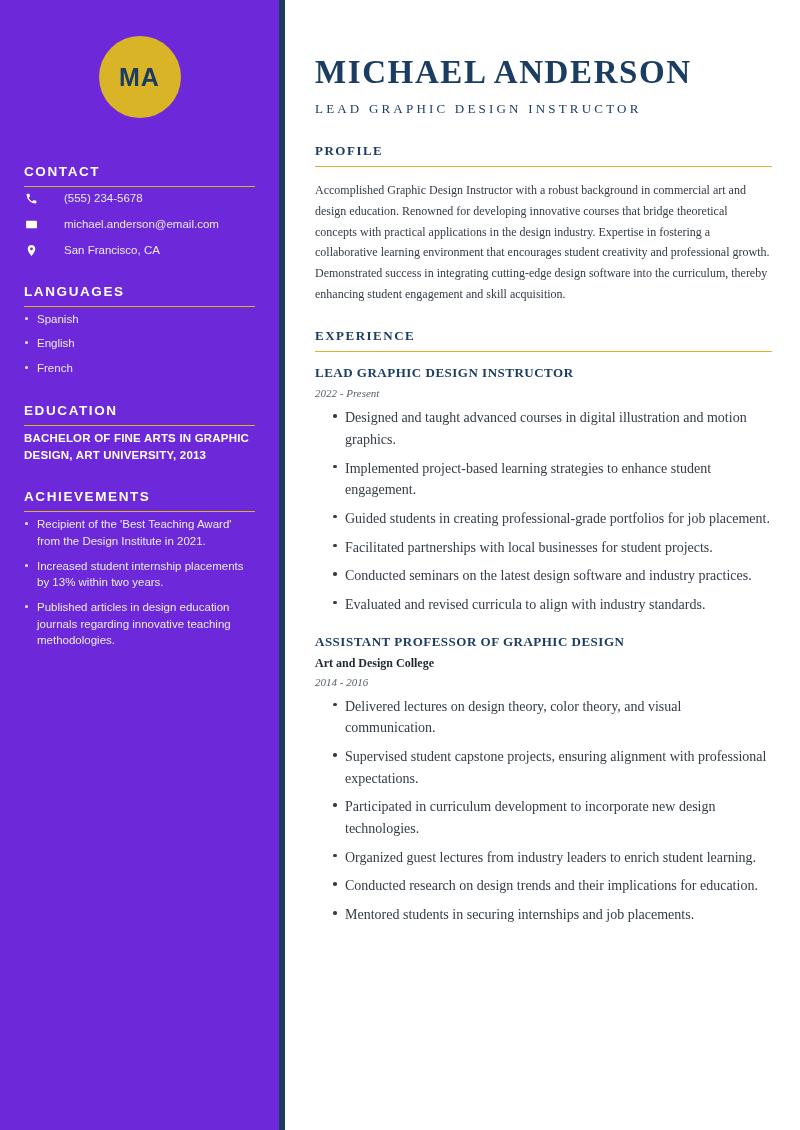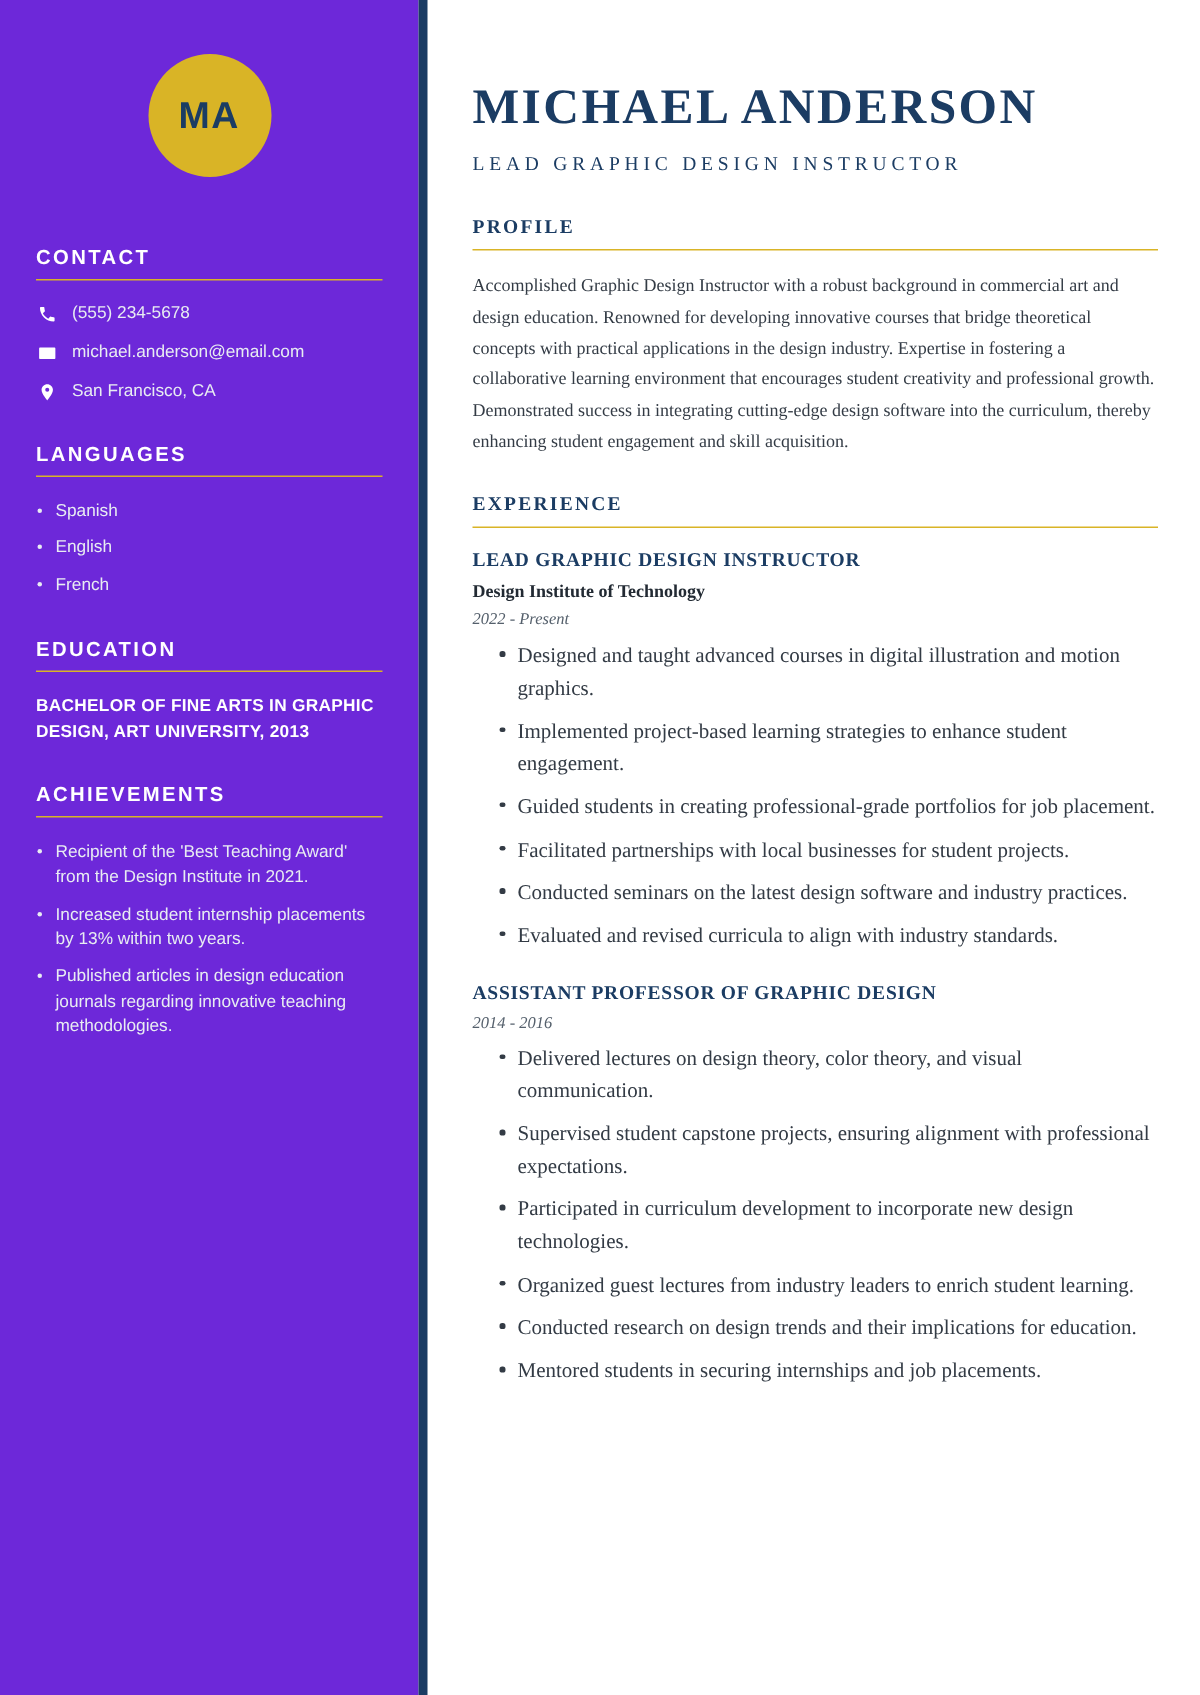--- a/index.html
+++ b/index.html
@@ -52,26 +52,26 @@
   .side-section {
     margin-bottom: 26px;
   }
   .side-title {
     font-size: 13.5px;
     font-weight: bold;
     letter-spacing: 1.6px;
     color: #ffffff;
     padding-bottom: 7px;
     border-bottom: 1.5px solid #d9b426;
-    margin-bottom: 15px;
+    margin-bottom: 4px;
   }
   .contact-row {
     display: flex;
     align-items: center;
-    gap: 10px;
+    gap: 26px;
     font-size: 11.5px;
     color: #e8ecf2;
     margin-bottom: 11px;
     line-height: 1.3;
   }
   .contact-row .ic {
     width: 14px;
     height: 14px;
     flex: 0 0 14px;
     display: flex;
@@ -278,34 +278,34 @@
     <section>
       <div class="sec-title">PROFILE</div>
       <p class="profile-text">Accomplished Graphic Design Instructor with a robust background in commercial art and design education. Renowned for developing innovative courses that bridge theoretical concepts with practical applications in the design industry. Expertise in fostering a collaborative learning environment that encourages student creativity and professional growth. Demonstrated success in integrating cutting-edge design software into the curriculum, thereby enhancing student engagement and skill acquisition.</p>
     </section>
 
     <section>
       <div class="sec-title">EXPERIENCE</div>
 
       <div class="job">
         <div class="job-title">LEAD GRAPHIC DESIGN INSTRUCTOR</div>
-        <div class="job-org">Design Institute of Technology</div>
         <div class="job-dates">2022 - Present</div>
         <ul class="job-list">
           <li>Designed and taught advanced courses in digital illustration and motion graphics.</li>
           <li>Implemented project-based learning strategies to enhance student engagement.</li>
           <li>Guided students in creating professional-grade portfolios for job placement.</li>
           <li>Facilitated partnerships with local businesses for student projects.</li>
           <li>Conducted seminars on the latest design software and industry practices.</li>
           <li>Evaluated and revised curricula to align with industry standards.</li>
         </ul>
       </div>
 
       <div class="job">
         <div class="job-title">ASSISTANT PROFESSOR OF GRAPHIC DESIGN</div>
+        <div class="job-org">Art and Design College</div>
         <div class="job-dates">2014 - 2016</div>
         <ul class="job-list">
           <li>Delivered lectures on design theory, color theory, and visual communication.</li>
           <li>Supervised student capstone projects, ensuring alignment with professional expectations.</li>
           <li>Participated in curriculum development to incorporate new design technologies.</li>
           <li>Organized guest lectures from industry leaders to enrich student learning.</li>
           <li>Conducted research on design trends and their implications for education.</li>
           <li>Mentored students in securing internships and job placements.</li>
         </ul>
       </div>

